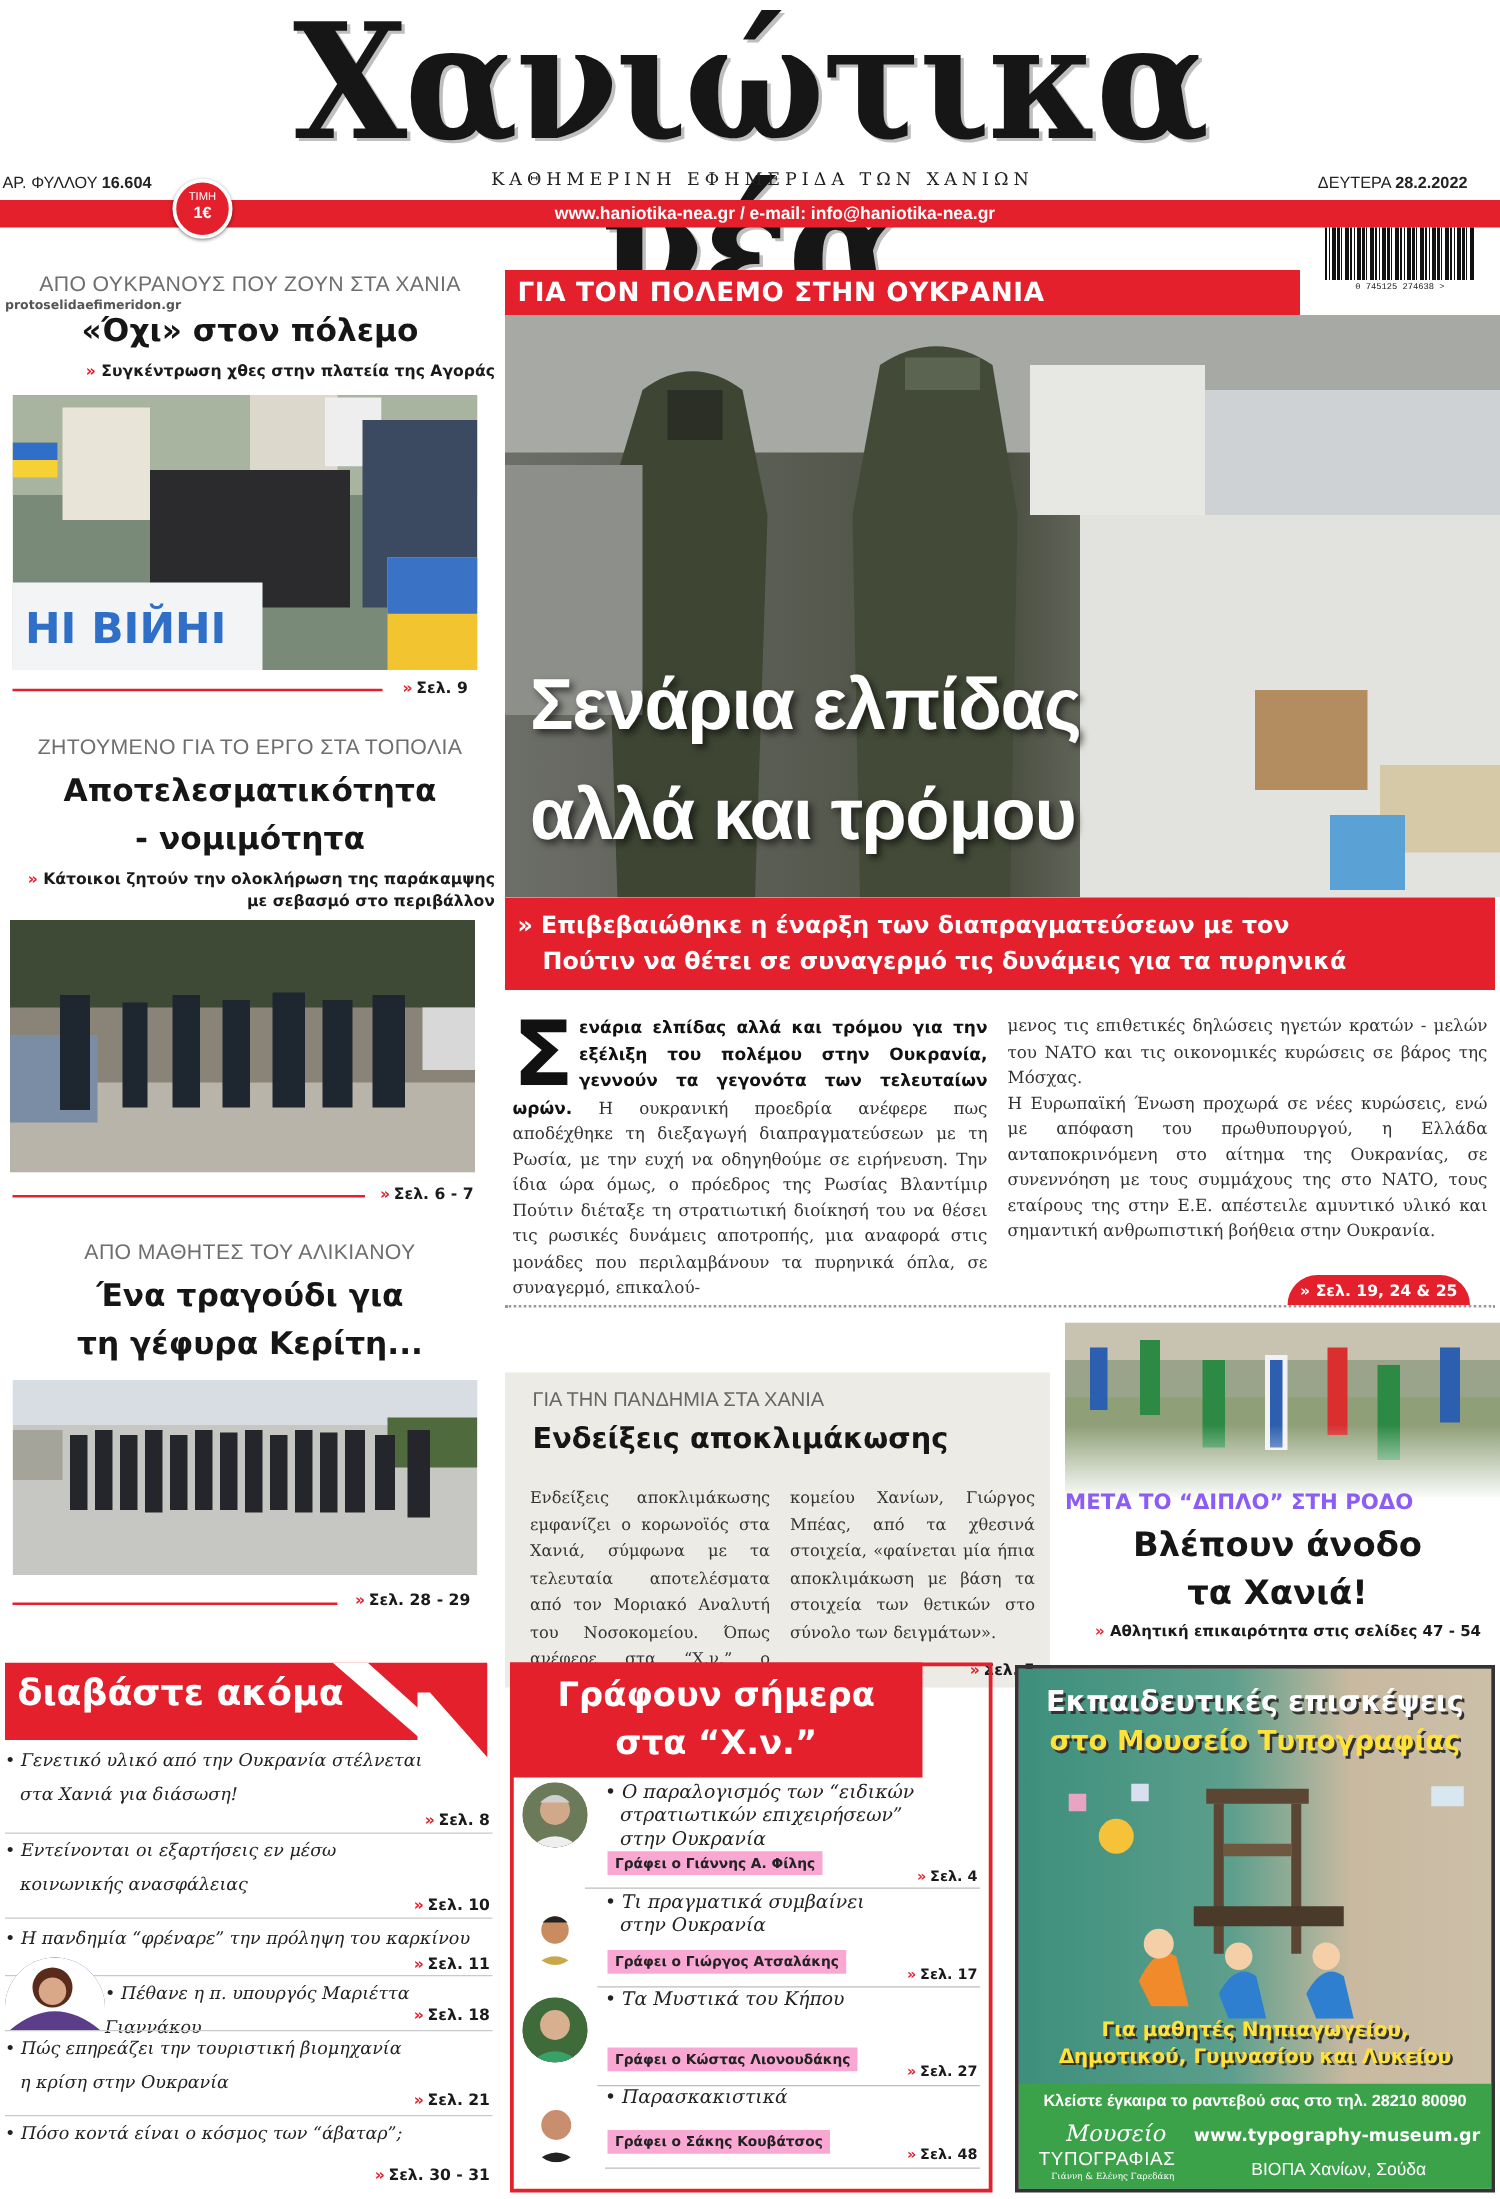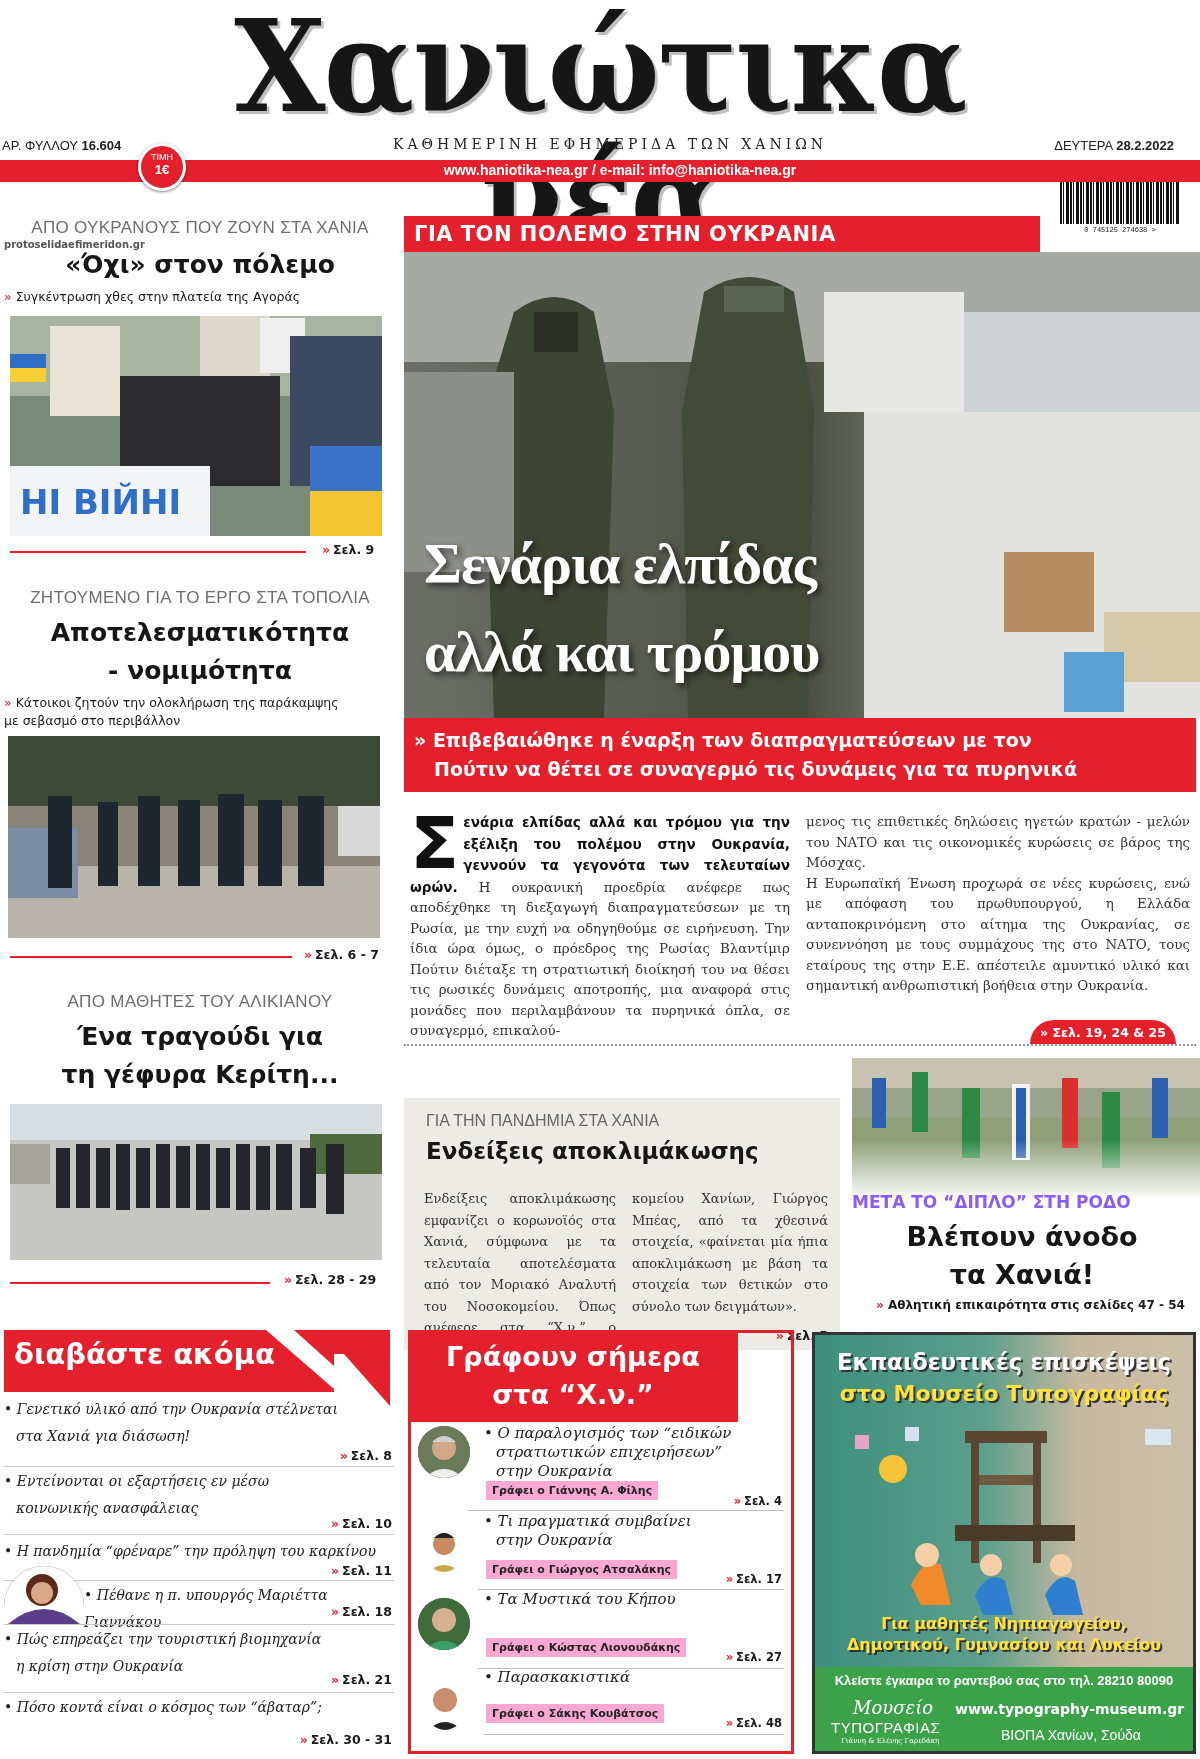--- a/index.html
+++ b/index.html
@@ -27,33 +27,33 @@
     font-family: "Liberation Sans", sans-serif; }
   .price .l1 { font-size: 9px; margin-top: 6px; display: block; }
   .price .l2 { font-size: 13px; font-weight: bold; display: block; }
   .barcode { left: 1060px; top: 182px; width: 120px; height: 56px; }
   .barcode .bars { height: 42px; background: repeating-linear-gradient(90deg,#111 0 2px,#fff 2px 3px,#111 3px 4px,#fff 4px 6px,#111 6px 9px,#fff 9px 10px); }
   .barcode .num { font-size: 7px; text-align: center; font-family: "Liberation Mono", monospace; margin-top: 2px; }
 
   
   .kicker { font-family: "Liberation Sans", sans-serif; color: #6e6e6e; font-size: 17px; text-align: center; letter-spacing: 0.3px; }
   .headline { font-family: "DejaVu Sans", sans-serif; font-weight: bold; color: #161616; text-align: center; }
-  .deck { font-family: "DejaVu Sans", sans-serif; font-weight: normal; font-size: 12.5px; text-align: left; color: #1a1a1a; }
+  .deck { font-family: "DejaVu Sans", sans-serif; font-weight: bold; font-size: 12.5px; text-align: right; color: #1a1a1a; }
   .deck .mk { color: #e3202c; }
   .photo { overflow: hidden; }
   .pageref { font-family: "DejaVu Sans", sans-serif; font-weight: bold; font-size: 12.5px; color: #1a1a1a; white-space: nowrap; }
   .pageref .mk { color: #e3202c; margin-right: 3px; }
   .redline { height: 2px; background: #e3202c; }
   .watermark { left: 4px; top: 239px; font-family: "DejaVu Sans", sans-serif; font-weight: bold; font-size: 10px; color: #555; }
 
   
   .main-kicker { left: 404px; top: 216px; width: 636px; height: 36px; background: #e3202c; color: #fff;
     font-family: "DejaVu Sans", sans-serif; font-weight: bold; font-size: 21px; line-height: 36px; padding-left: 10px; letter-spacing: 0.5px; }
   .main-photo { left: 404px; top: 252px; width: 796px; height: 466px; }
-  .main-headline { left: 424px; top: 520px; width: 600px; font-family: Liberation Serif, serif; font-weight: bold;
+  .main-headline { left: 424px; top: 520px; width: 600px; font-family: Liberation Sans, sans-serif; font-weight: bold;
     font-size: 58px; line-height: 88px; color: #fff; text-shadow: 3px 3px 6px rgba(0,0,0,.6); letter-spacing: -1px; }
   .main-deck { left: 404px; top: 718px; width: 792px; height: 74px; background: #e3202c; color: #fff;
     font-family: "DejaVu Sans", sans-serif; font-weight: bold; font-size: 19px; line-height: 29px; padding: 8px 10px; }
   .body-col { font-family: "DejaVu Serif", serif; font-size: 13.4px; line-height: 20.5px; color: #333; text-align: justify; }
   .lead { font-family: "DejaVu Sans", sans-serif; font-weight: bold; font-size: 13.6px; line-height: 20.5px; color: #111; }
   .dropcap { float: left; font-family: "DejaVu Sans", sans-serif; font-weight: bold; font-size: 72px; line-height: 58px; margin: 2px 4px 0 0; color: #111; }
   .pageref-pill { left: 1030px; top: 1020px; width: 146px; height: 24px; border-radius: 40px 40px 0 0; background: #e3202c; color: #fff;
     font-family: "DejaVu Sans", sans-serif; font-weight: bold; font-size: 12.5px; line-height: 26px; text-align: center; }
   .dotted { left: 404px; top: 1044px; width: 792px; border-top: 2px dotted #999; }
 

